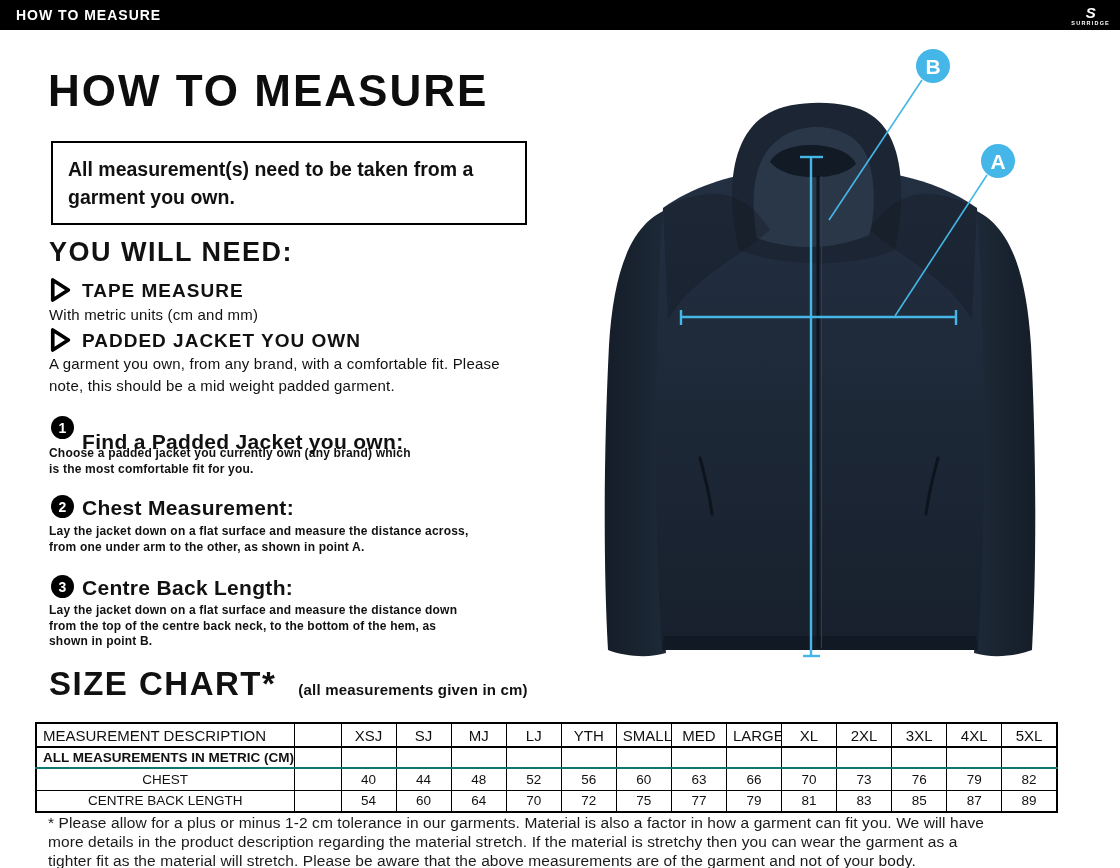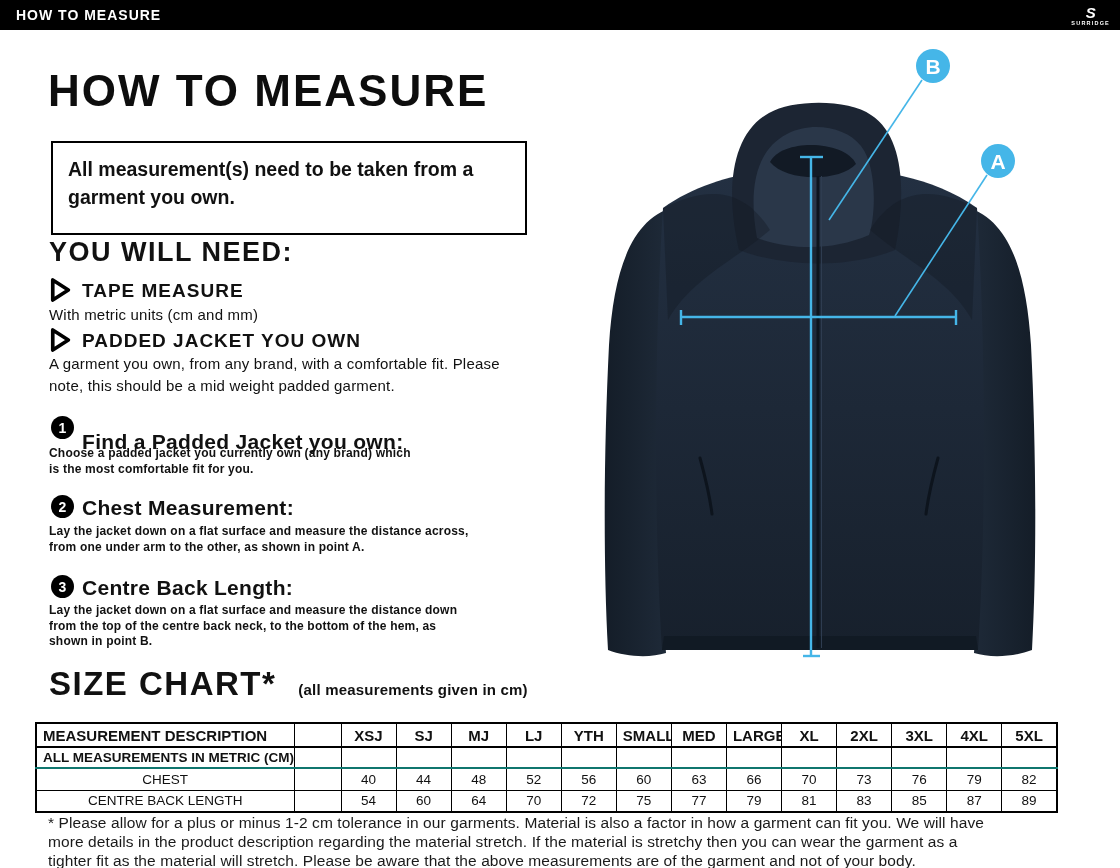--- a/index.html
+++ b/index.html
@@ -11,41 +11,41 @@
   
   .topbar { position:absolute; left:0; top:0; width:1120px; height:30px; background:#000;
     display:flex; align-items:center; justify-content:space-between; padding:0 10px 0 16px; }
   .topbar-title { color:#fff; font-size:14px; font-weight:bold; letter-spacing:1px; }
   .logo { display:flex; flex-direction:column; align-items:center; line-height:1; margin-top:1px; }
   .logo-s { color:#fff; font-size:15px; font-weight:bold; font-style:italic; letter-spacing:0; }
   .logo-text { color:#fff; font-size:5.5px; font-weight:bold; letter-spacing:1.2px; margin-top:1px; }
 
   
   .h1 { position:absolute; left:48px; top:66px; font-size:44px; font-weight:bold; letter-spacing:2px; color:#0d0d0d; }
-  .notice-box { position:absolute; left:51px; top:141px; width:476px; height:94px; border:2.5px solid #000;
+  .notice-box { position:absolute; left:51px; top:141px; width:476px; height:84px; border:2.5px solid #000;
     padding:13px 15px; font-size:19.5px; font-weight:bold; line-height:1.42; white-space:pre-line; }
   .ywn-heading { position:absolute; left:49px; top:237px; font-size:27px; font-weight:bold; letter-spacing:1.5px; }
 
   .need-item-title { position:absolute; font-size:19px; font-weight:bold; letter-spacing:1px; }
   .need-item-desc { position:absolute; font-size:15px; font-weight:normal; letter-spacing:.2px; line-height:1.45; white-space:pre-line; }
   .tri-icon { position:absolute; width:22px; height:24px; }
 
   .step-circle { position:absolute; width:23px; height:23px; background:#000; border-radius:50%;
     color:#fff; font-size:14px; font-weight:bold; display:flex; align-items:center; justify-content:center; }
   .step-title { position:absolute; font-size:21px; font-weight:bold; letter-spacing:.3px; }
   .step-desc { position:absolute; font-size:12px; font-weight:bold; letter-spacing:.2px; line-height:1.3; white-space:pre-line; }
 
   .sc-heading { position:absolute; left:49px; top:665px; font-size:33px; font-weight:bold; letter-spacing:1.5px; }
   .sc-sub { font-size:15px; font-weight:bold; letter-spacing:.2px; margin-left:22px; }
 
   
   table.size-table { position:absolute; left:35px; top:722px; width:1023px; border-collapse:collapse;
     table-layout:fixed; border:2px solid #000; }
   .size-table th, .size-table td { border:1px solid #000; padding:0 6px; overflow:hidden; white-space:nowrap; }
-  .size-table thead th { height:24px; font-size:15px; font-weight:bold; text-align:center; border-bottom:2px solid #000; }
+  .size-table thead th { height:24px; font-size:15px; font-weight:normal; text-align:center; border-bottom:2px solid #000; }
   .size-table thead th.c-desc { text-align:left; }
   .size-table tr.note-row td { height:21px; font-size:13.5px; font-weight:bold; border-bottom:2px solid #0f766e; }
   .size-table tr.data-row td { height:22px; font-size:13.5px; text-align:center; }
   .size-table td.row-label { text-align:left; }
 
   .footnote { position:absolute; left:48px; top:814px; width:1045px; font-size:15.5px; line-height:1.22;
     color:#1a1a1a; white-space:pre-line; letter-spacing:.1px; }
 
   .jacket-wrap { position:absolute; left:560px; top:36px; width:560px; height:664px; }
 </style>

